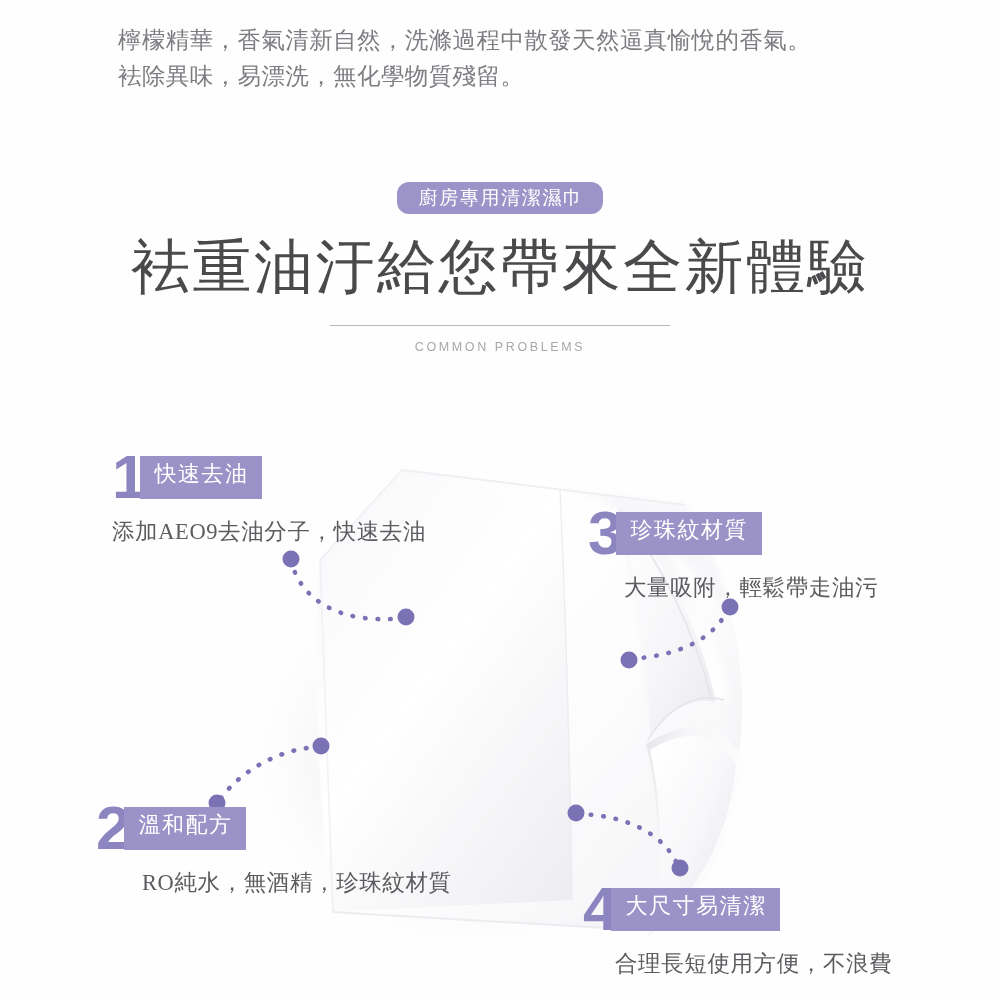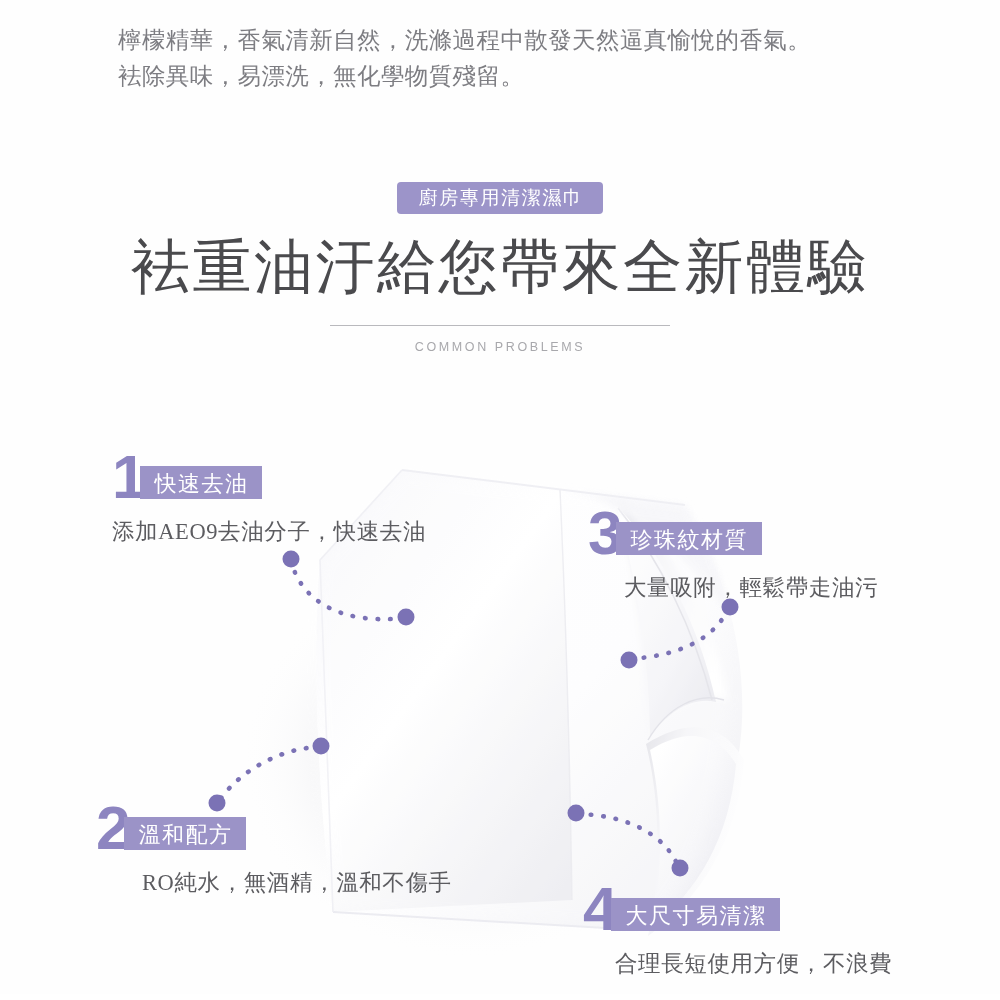--- a/index.html
+++ b/index.html
@@ -43,21 +43,21 @@
     width: 1000px;
     text-align: center;
   }
   .badge {
     display: inline-block;
     background: #9c94c9;
     color: #ffffff;
     font-size: 19px;
     letter-spacing: 1.6px;
     padding: 6px 20px 7px 22px;
-    border-radius: 4px;
+    border-radius: 12px;
     font-family: "Liberation Serif", "DejaVu Serif", serif;
     line-height: 1;
   }
   .headline {
     margin-top: 19px;
     color: #4a4a4d;
     font-size: 59px;
     letter-spacing: 2.5px;
     line-height: 1.18;
     font-family: "Liberation Serif", "DejaVu Serif", serif;
@@ -111,21 +111,21 @@
     line-height: 0.82;
     font-family: "Liberation Sans", "DejaVu Sans", sans-serif;
     position: relative;
     z-index: 1;
   }
   .feature-tag {
     background: #9b93c7;
     color: #ffffff;
     font-size: 22px;
     letter-spacing: 1.5px;
-    padding: 7px 14px 4px 14px;
+    padding: 7px 14px 14px 14px;
     line-height: 1;
     white-space: nowrap;
     margin-left: -6px;
     margin-bottom: 4px;
     font-family: "Liberation Serif", "DejaVu Serif", serif;
     position: relative;
     z-index: 2;
   }
   .feature-desc {
     color: #5c5c60;
@@ -290,21 +290,21 @@
       <span class="feature-tag">珍珠紋材質</span>
     </div>
     <div class="feature-desc">大量吸附，輕鬆帶走油污</div>
   </div>
 
   <div class="feature" id="feature-2">
     <div class="feature-head">
       <span class="feature-num">2</span>
       <span class="feature-tag">溫和配方</span>
     </div>
-    <div class="feature-desc">RO純水，無酒精，溫和不傷手</div>
+    <div class="feature-desc">RO純水，無酒精，珍珠紋材質</div>
   </div>
 
   <div class="feature" id="feature-4">
     <div class="feature-head">
       <span class="feature-num">4</span>
       <span class="feature-tag">大尺寸易清潔</span>
     </div>
     <div class="feature-desc">合理長短使用方便，不浪費</div>
   </div>
 

